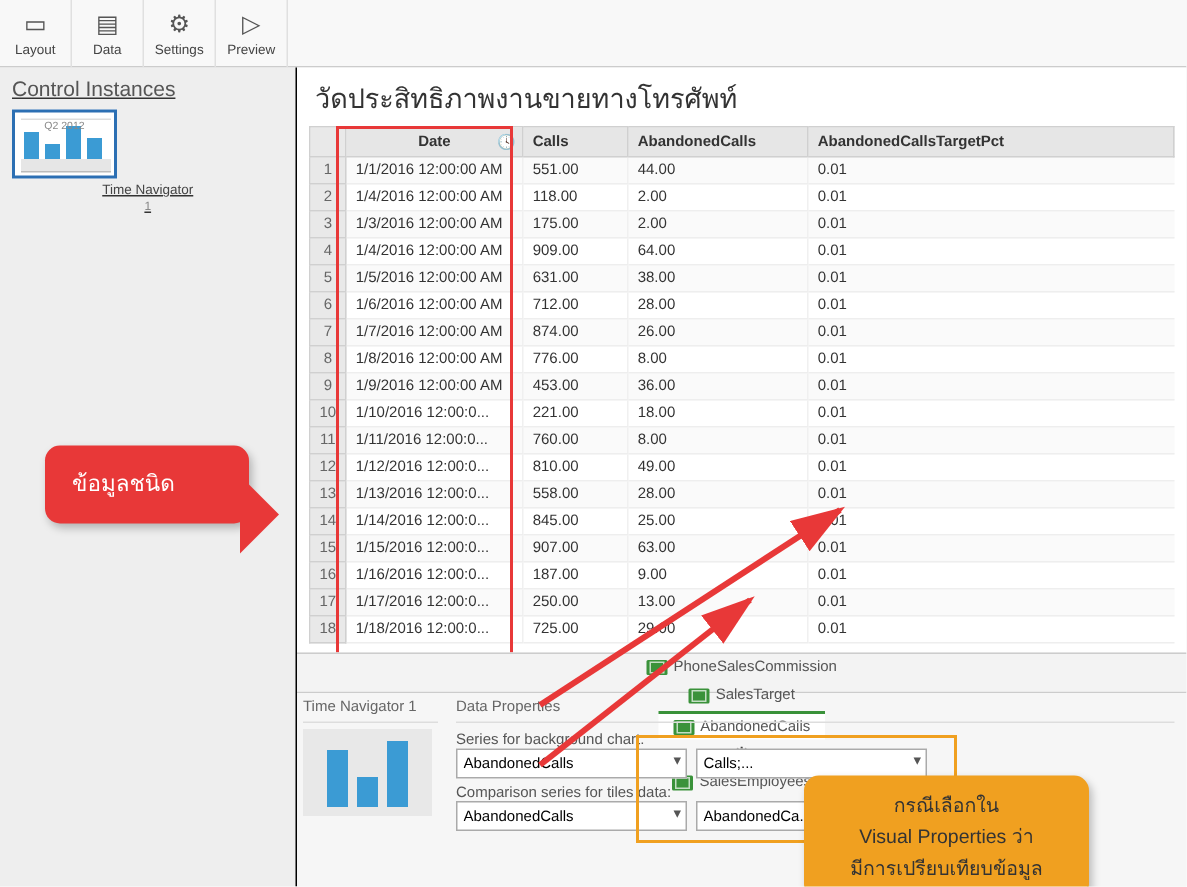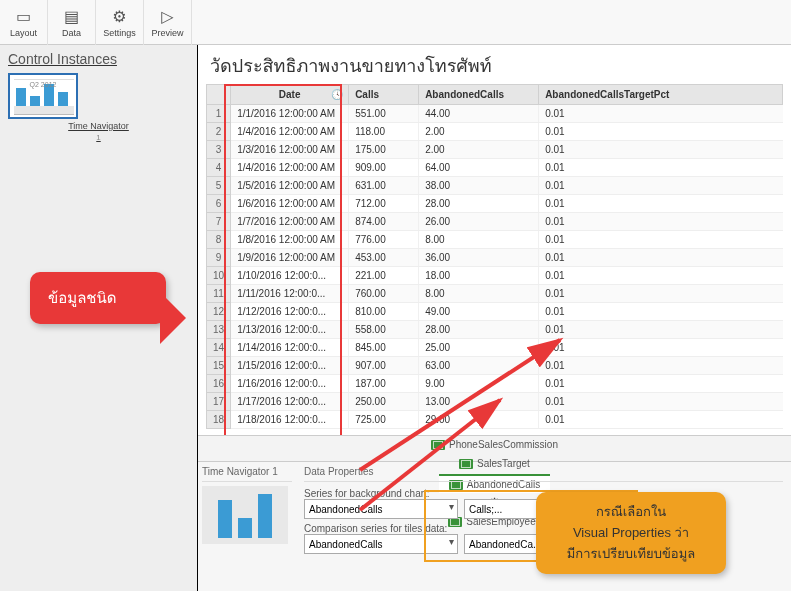--- a/index.html
+++ b/index.html
@@ -41,21 +41,21 @@
 .props-thumb { width:86px; height:58px; background:#e8e8e8; display:flex; align-items:flex-end; gap:6px; padding:6px; justify-content:center;}
 .props-thumb .pb{width:14px; background:#3b9bd4;} .pb1{height:38px}.pb2{height:20px}.pb3{height:44px}
 .props-right { flex:1; padding: 4px 8px; }
 .props-right-title { font-size: 10px; color:#666; padding-bottom:4px; border-bottom:1px solid #ddd; margin-bottom:6px;}
 .form-row { display:flex; align-items:center; gap:6px; margin-bottom:4px;}
 .form-lbl { font-size:10px; color:#555; width:150px;}
 .sel { border:1px solid #aaa; background:#fff; height:20px; font-size:10px; padding:1px 16px 1px 4px; min-width:110px; appearance:none; position:relative;}
 .sel-wrap { position:relative; display:inline-block;}
 .sel-wrap::after{content:"▾"; position:absolute; right:4px; top:2px; font-size:10px; color:#555; pointer-events:none;}
 .hl-box { position:absolute; border:2px solid #f0a020; pointer-events:none;}
-.callout { position:absolute; background:#e83838; color:#fff; padding:14px 18px; border-radius:10px; font-size:15px; line-height:1.6; box-shadow:2px 3px 6px rgba(0,0,0,.25);}
+.callout { position:absolute; background:#e83838; color:#fff; padding:14px 18px; border-radius:10px; font-size:15px; line-height:1.6; box-shadow:2px 3px 6px rgba(0,0,0,.25);margin-top:25px;}
 .callout.red::after{content:""; position:absolute; right:-46px; top:20px; border:26px solid transparent; border-left-color:#e83838;}
 .callout.orange { background:#f0a020; color:#333; font-size:13px; padding:10px 14px;}
 .callout.orange::before{content:""; position:absolute; left:-10px; top:20px; width:50px; height:20px; background:#f0a020; transform:skewX(-28deg); z-index:-1;}
 .arrow { position:absolute; pointer-events:none; }
 .arrow svg { overflow:visible;}
 </style>
 </head>
 <body>
 
 <div class="toolbar" id="toolbar">

